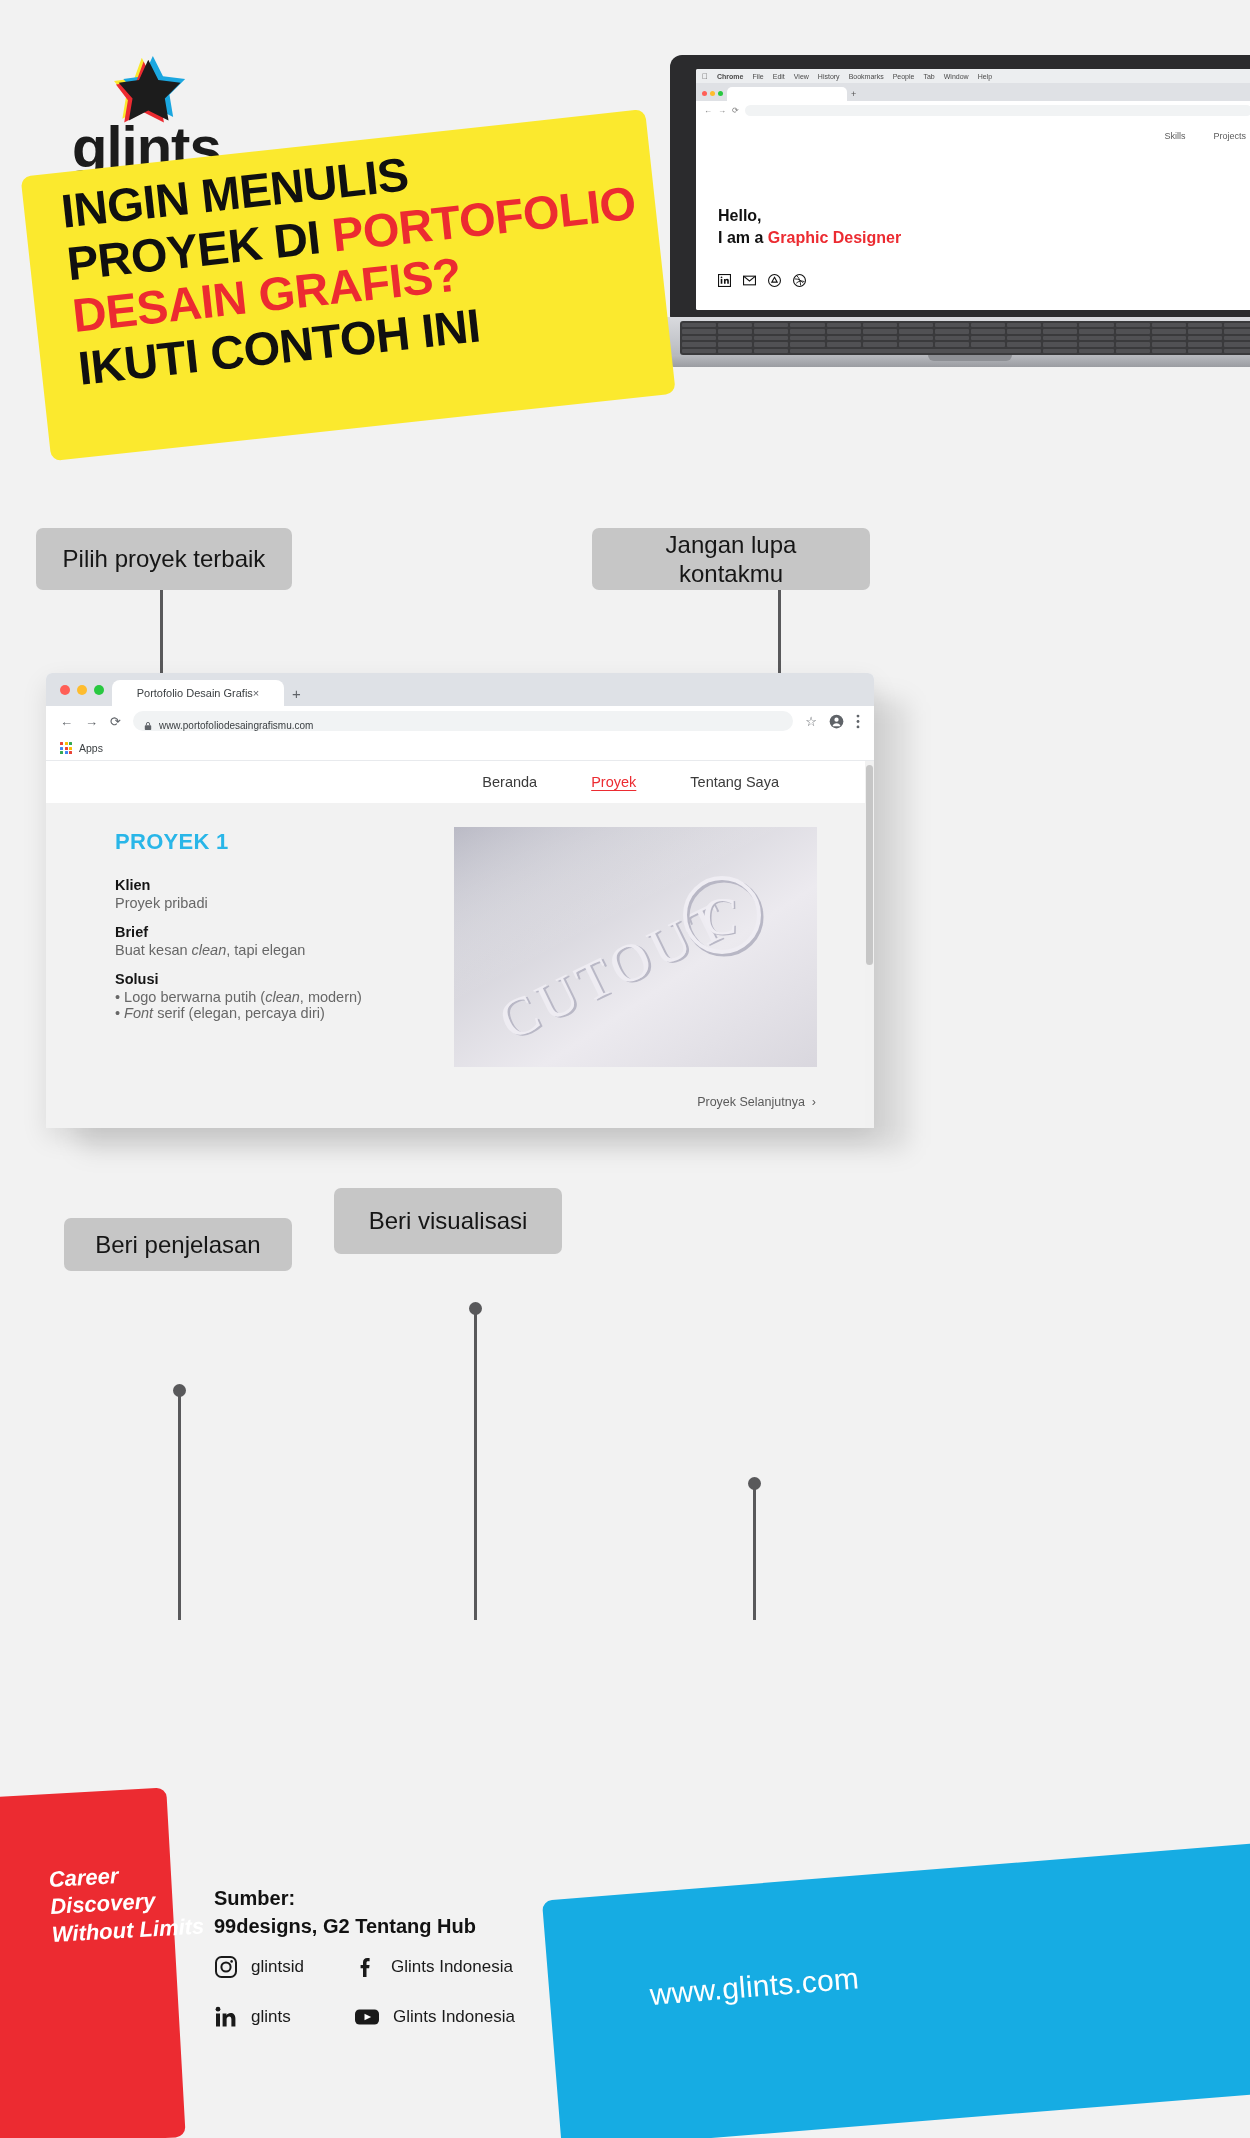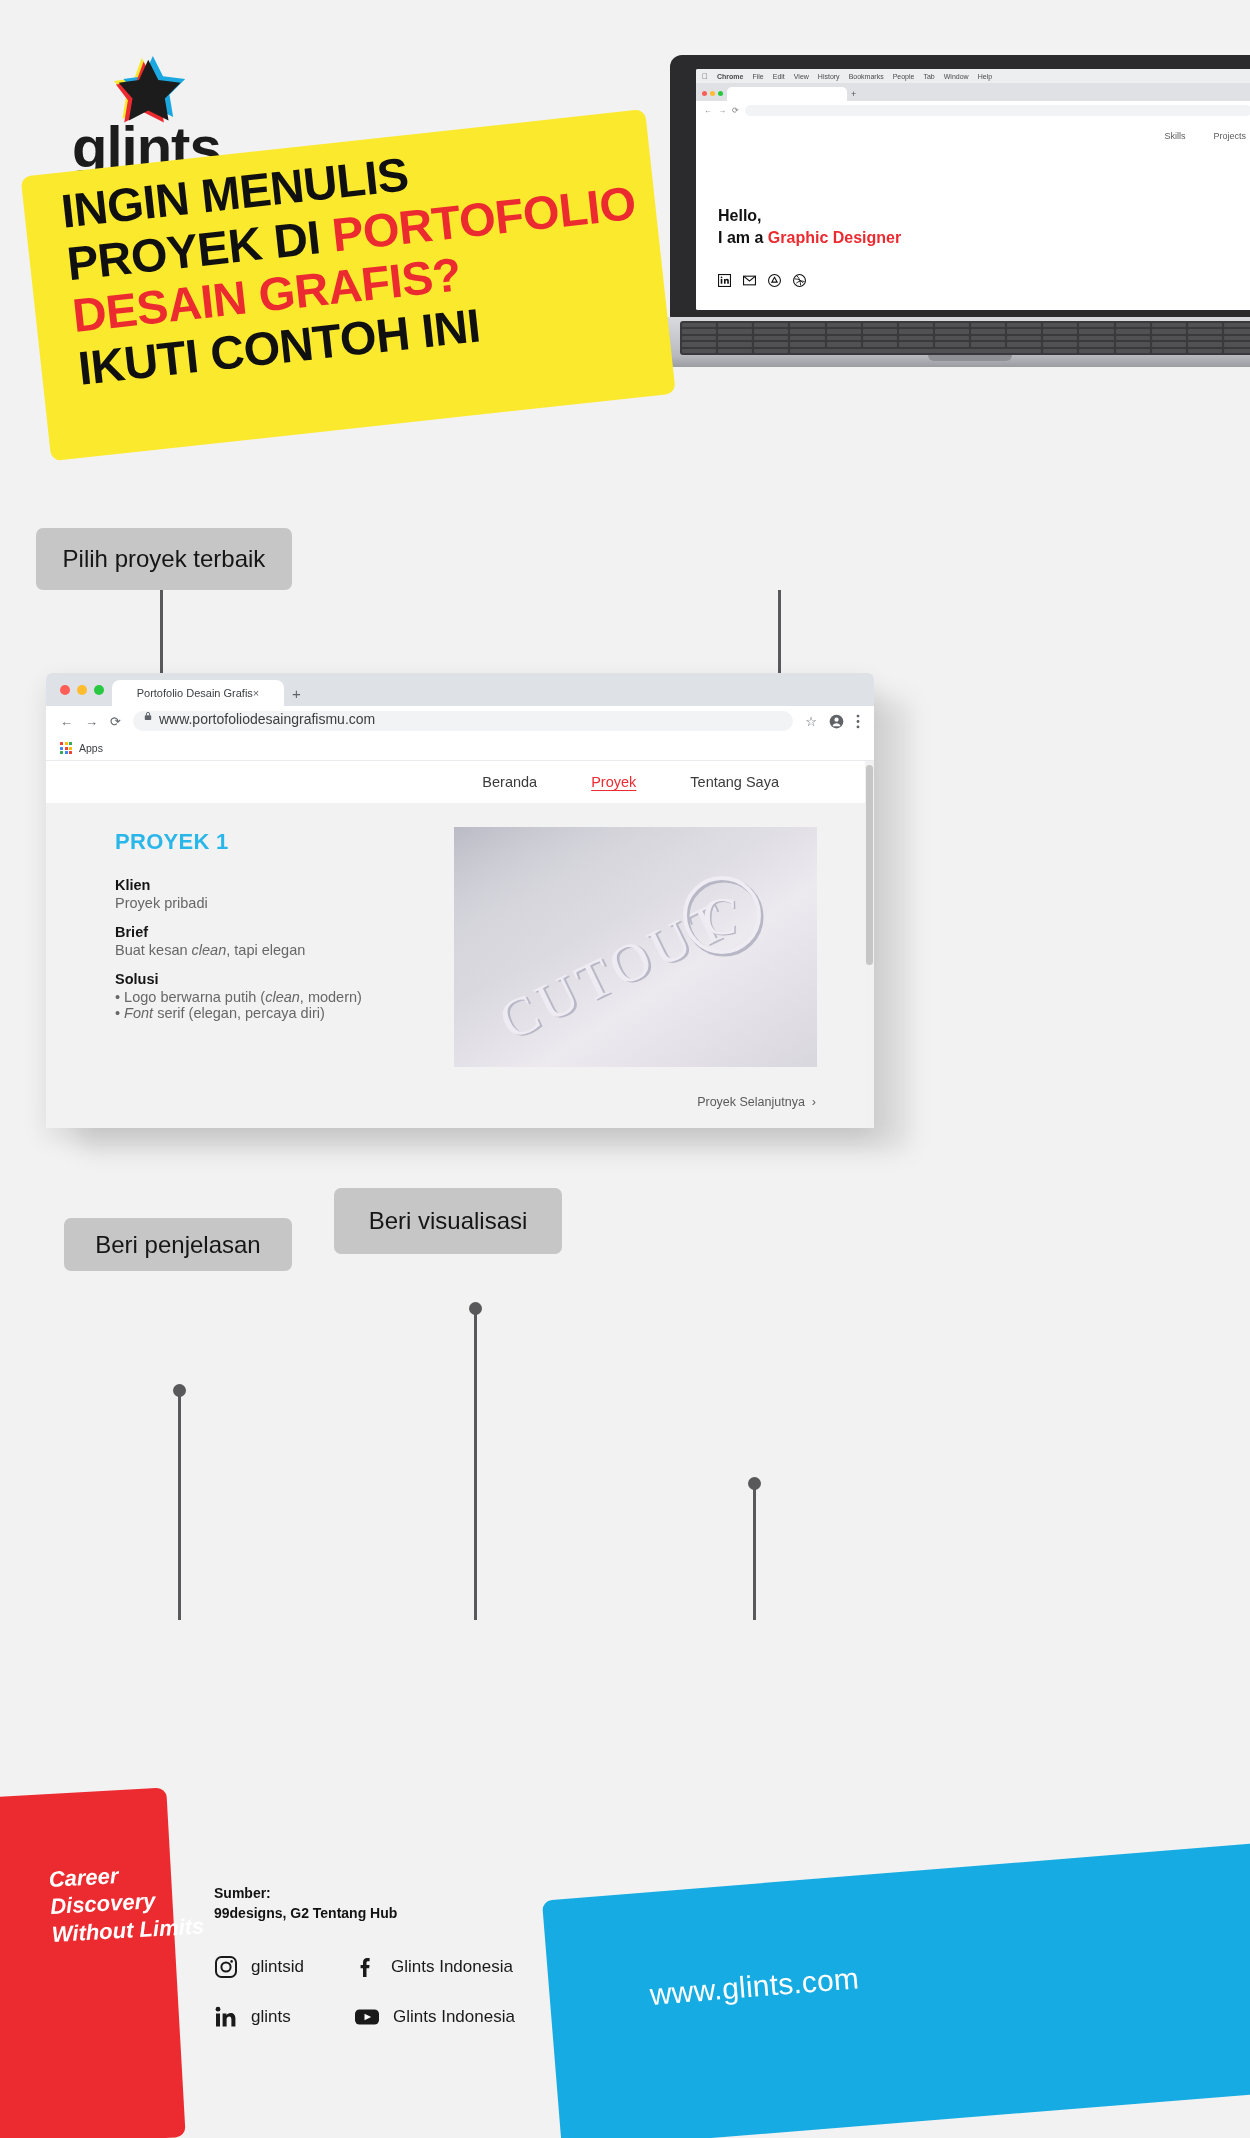--- a/index.html
+++ b/index.html
@@ -105,22 +105,22 @@
   .br-dots { display: flex; gap: 7px; align-items: center; padding-bottom: 11px; }
   .br-dots i { width: 10px; height: 10px; border-radius: 50%; display: block; }
   .br-tab { width: 172px; height: 26px; background: #fff; border-radius: 8px 8px 0 0;
     display: flex; align-items: center; justify-content: center; padding: 0 10px;
     font-size: 11px; color: #3c4043; }
   .br-tab .x { font-size: 11px; color: #5f6368; }
   .br-newtab { font-size: 15px; color: #5f6368; padding-bottom: 4px; }
   .br-toolbar { height: 30px; background: #fff; display: flex; align-items: center; gap: 12px; padding: 0 14px; }
   .br-ico { font-size: 13px; color: #5f6368; display: inline-flex; align-items: center; }
   .br-omni { flex: 1; height: 20px; background: #f1f3f4; border-radius: 11px;
-    display: flex; align-items: flex-start; gap: 7px; padding: 0 11px;
-    font-size: 14px; color: #3c4043; }
+    display: flex; align-items: flex-end; gap: 7px; padding: 0 11px;
+    font-size: 10px; color: #3c4043; }
   .br-bookmarks { height: 25px; background: #fff; display: flex; align-items: center; gap: 7px;
     padding: 0 14px; font-size: 10.5px; color: #3c4043; border-bottom: 1px solid #e8eaed; }
   .apps-grid { display: grid; grid-template-columns: repeat(3,3px); grid-template-rows: repeat(3,3px); gap: 1.5px; }
   .apps-grid i { width: 3px; height: 3px; display: block; border-radius: 0.5px; }
 
   .site { position: relative; background: #f2f2f2; height: calc(100% - 88px); }
   .site-nav { height: 42px; background: #fff; display: flex; align-items: center;
     justify-content: flex-end; gap: 54px; padding-right: 95px; font-size: 14.5px; color: #3b3b3b; }
   .site-nav .active { color: #ec2b31; text-decoration: underline; text-underline-offset: 3px; }
 
@@ -152,21 +152,21 @@
   }
   .blue-panel {
     position: absolute; left: 562px; top: 1900px; width: 720px; height: 250px;
     background: #16ace3; border-radius: 10px;
     transform: rotate(-4.6deg); transform-origin: bottom left;
   }
   .blue-text {
     position: absolute; left: 650px; top: 1978px; color: #fff; font-size: 30px;
     letter-spacing: 0.2px; transform: rotate(-4.6deg); transform-origin: left center;
   }
-  .sumber { position: absolute; left: 214px; top: 1884px; font-size: 14px; font-weight: 700; color: #121212; line-height: 1.42; }
+  .sumber { position: absolute; left: 214px; top: 1884px; font-size: 20px; font-weight: 700; color: #121212; line-height: 1.42; }
   .socials { position: absolute; left: 214px; top: 1955px; width: 400px;
     display: grid; grid-template-columns: 140px auto; grid-row-gap: 26px; grid-column-gap: 0px; }
   .soc { display: flex; align-items: center; gap: 13px; font-size: 17px; color: #1a1a1a; }
   .soc svg { flex: 0 0 auto; }
 </style>
 </head>
 <body>
 
 <div class="page">
 
@@ -339,20 +339,21 @@
     <span class="ln">INGIN MENULIS</span>
     <span class="ln"><span>PROYEK DI </span><span class="red">PORTOFOLIO</span></span>
     <span class="ln red">DESAIN GRAFIS?</span>
     <span class="ln">IKUTI CONTOH INI</span>
   </div>
 
   <div class="callout" style="left:36px; top:528px; width:256px; height:62px;">Pilih proyek terbaik</div>
   <div class="leader" style="left:160px; top:590px; height:200px;"></div>
   <div class="leader-dot" style="left:155px; top:1090px;"></div>
 
+  <div class="callout" style="left:592px; top:528px; width:278px; height:62px;">Jangan lupa kontakmu</div>
   <div class="leader" style="left:778px; top:590px; height:162px;"></div>
   <div class="leader-dot" style="left:773px; top:1047px;"></div>
 
   <div class="browser-shadow"></div>
   <div class="browser">
 
     <div class="br-tabbar">
       <div class="br-dots">
         <i style="background:#ff5f57"></i>
         <i style="background:#febc2e"></i>

